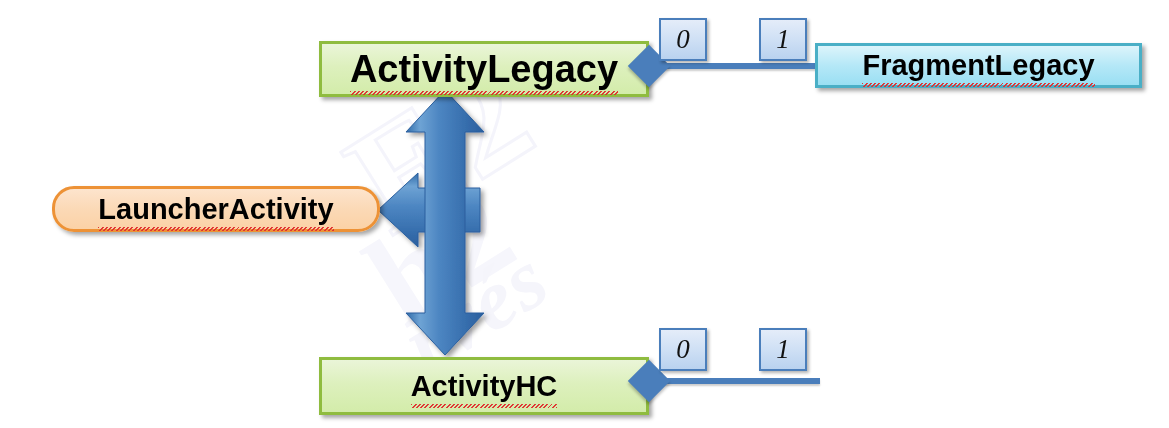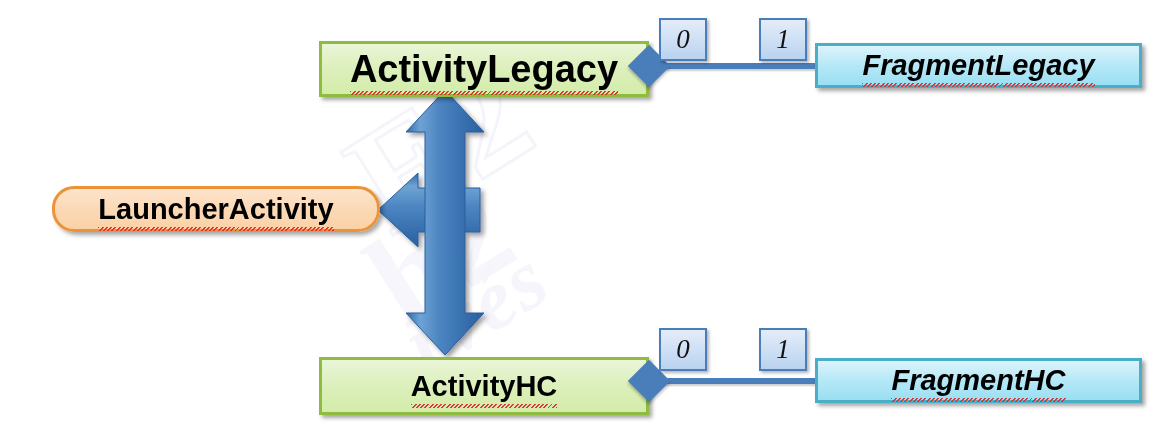--- a/index.html
+++ b/index.html
@@ -95,21 +95,20 @@
   }
   
   .node-orange {
     background: linear-gradient(to bottom, #fde4cd 0%, #fbd9b6 50%, #fbd2a6 100%);
     border: 3px solid #ed9236;
   }
   
   .node-cyan {
     background: linear-gradient(to bottom, #dcf4fb 0%, #b5e8f7 50%, #9adff3 100%);
     border: 3px solid #4aafc6;
-    font-style: italic;
   }
 
   
   .mult {
     position: absolute;
     box-sizing: border-box;
     width: 48px;
     height: 43px;
     display: flex;
     align-items: center;
@@ -207,22 +206,19 @@
   </div>
 
   <div class="node node-orange" style="left:52px; top:186px; width:328px; height:46px; font-size:29px;border-radius:22px;">
     <span class="label">LauncherActivity</span>
   </div>
 
   <div class="node node-green" style="left:319px; top:357px; width:330px; height:58px; font-size:29px;">
     <span class="label">ActivityHC</span>
   </div>
 
-  <div class="node node-cyan" style="left:815px; top:358px; width:327px; height:45px; font-size:29px;">
-    <span class="label">FragmentHC</span>
-  </div>
 
   <div class="mult" style="left:659px; top:18px;">0</div>
   <div class="mult" style="left:759px; top:18px;">1</div>
   <div class="mult" style="left:659px; top:328px;">0</div>
   <div class="mult" style="left:759px; top:328px;">1</div>
 
 </div>
 
 </body></html>

